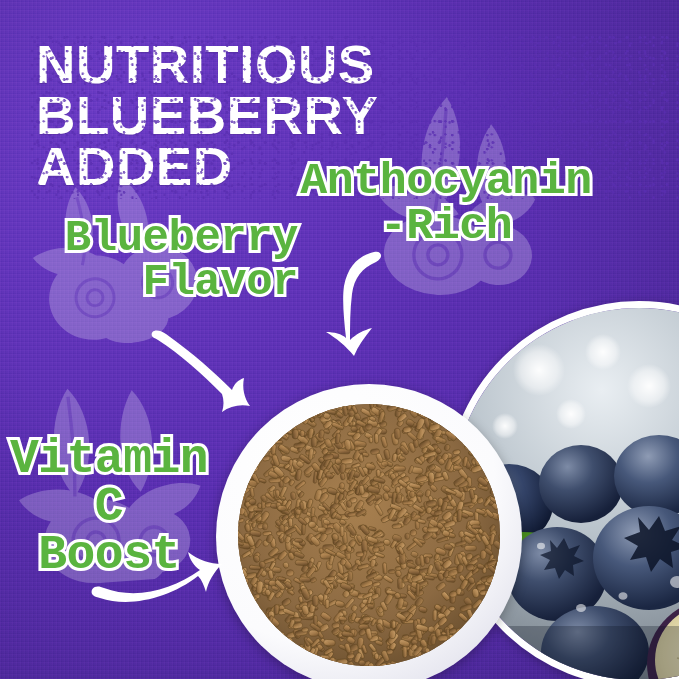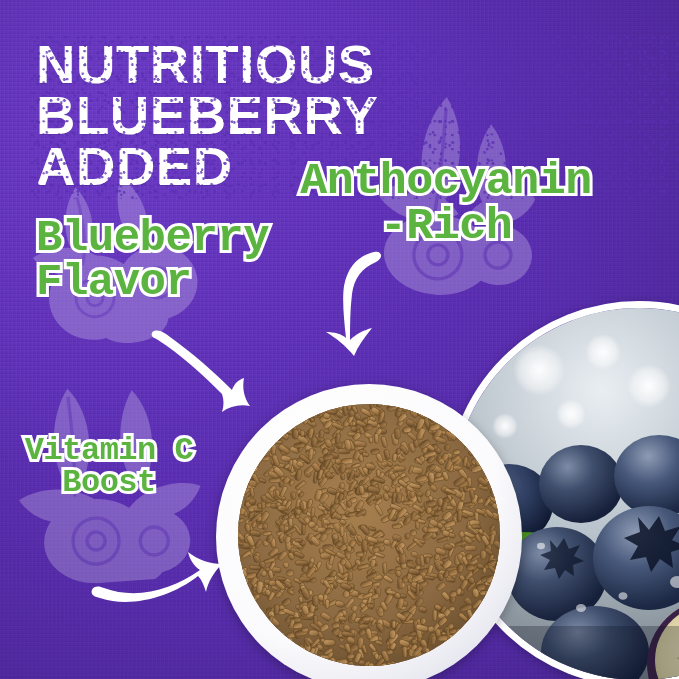--- a/index.html
+++ b/index.html
@@ -68,22 +68,22 @@
     font-weight:800;
     color:#5ab43f;
     font-family:Liberation Mono, monospace;
     line-height:1.0;
     -webkit-text-stroke:6px #ffffff;
     paint-order:stroke fill;
     letter-spacing:-.5px;
     white-space:pre-line;
   }
   #lbl-anth{left:287px;top:159px;font-size:45px;text-align:center;width:318px;}
-  #lbl-flav{left:36px; top:216px;font-size:44px;text-align:left;width:250px;}
-  #lbl-vit { left:2px;  top:435px;font-size:32px;text-align:center;width:214px;}
+  #lbl-flav{left:48px; top:216px;font-size:44px;text-align:right;width:250px;}
+  #lbl-vit { left:2px;  top:435px;font-size:48px;text-align:center;width:214px;}
 
   
   .arrow{position:absolute;pointer-events:none;}
   #arrow-1{left:146px;top:322px;width:112px;height:92px;}
   #arrow-2{left:312px;top:242px;width:98px;height:114px;}
   #arrow-3{left:88px; top:530px;width:140px;height:86px;}
 
   
   #berry-circle{
     position:absolute;left:446px;top:301px;width:372px;height:372px;

